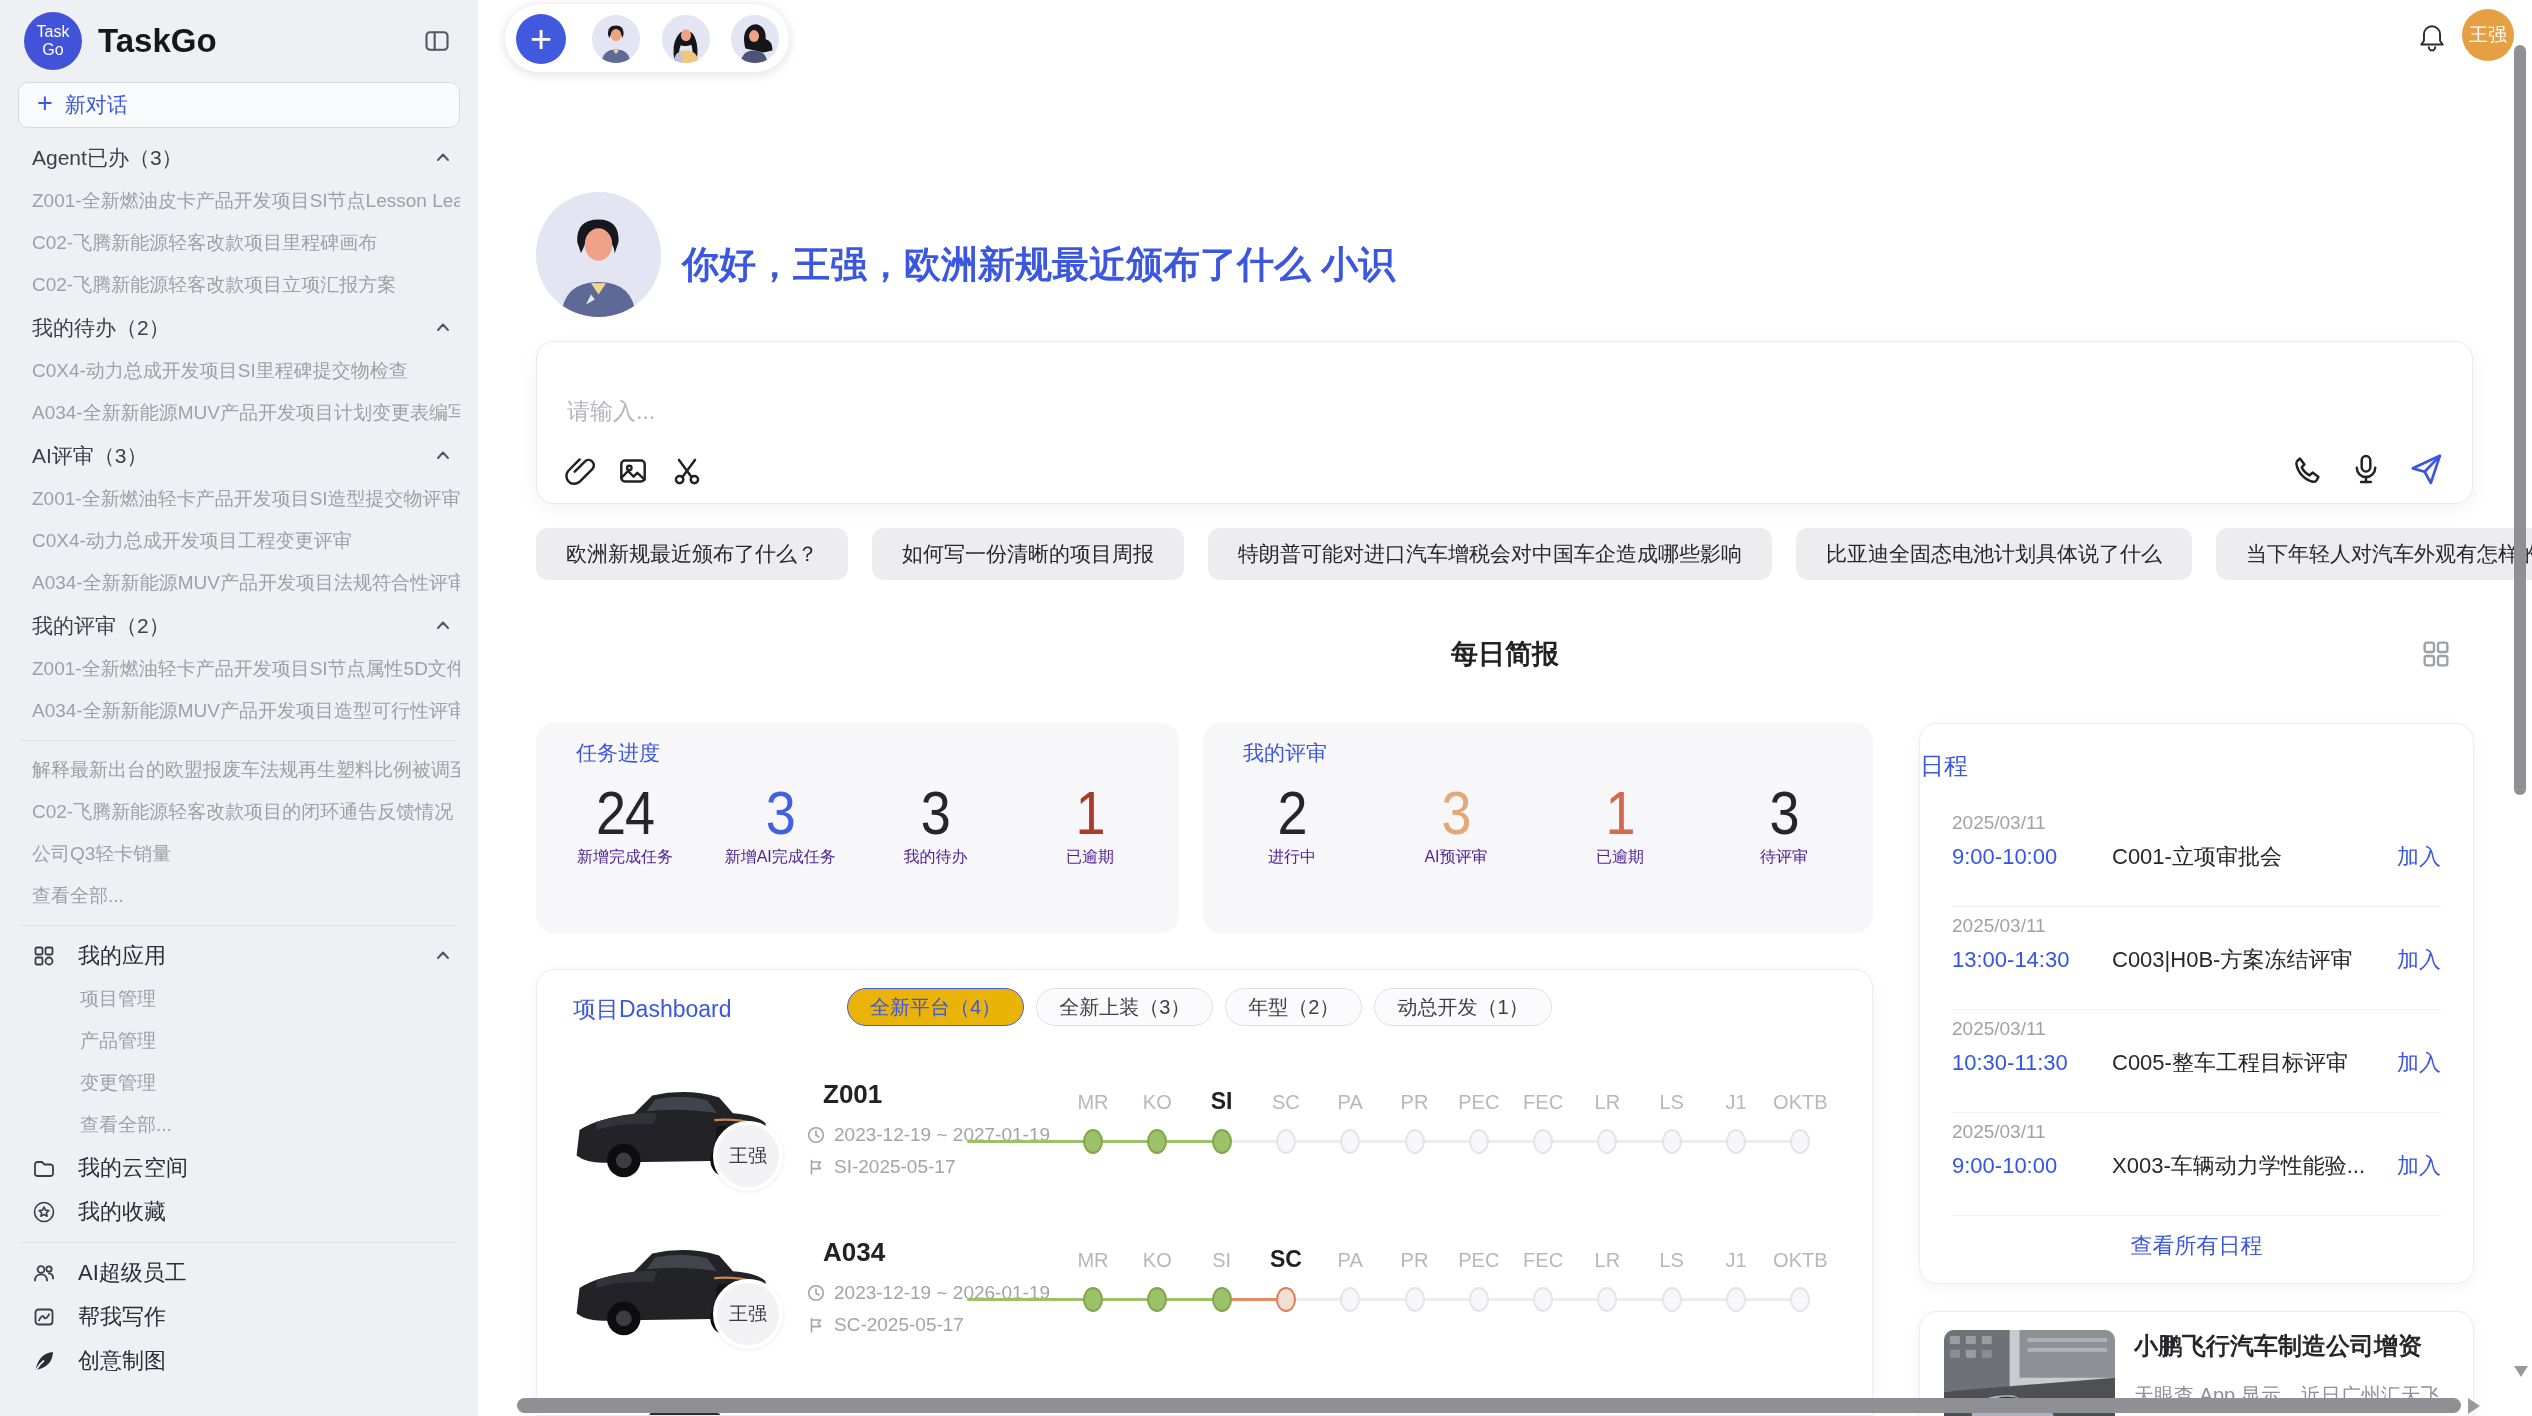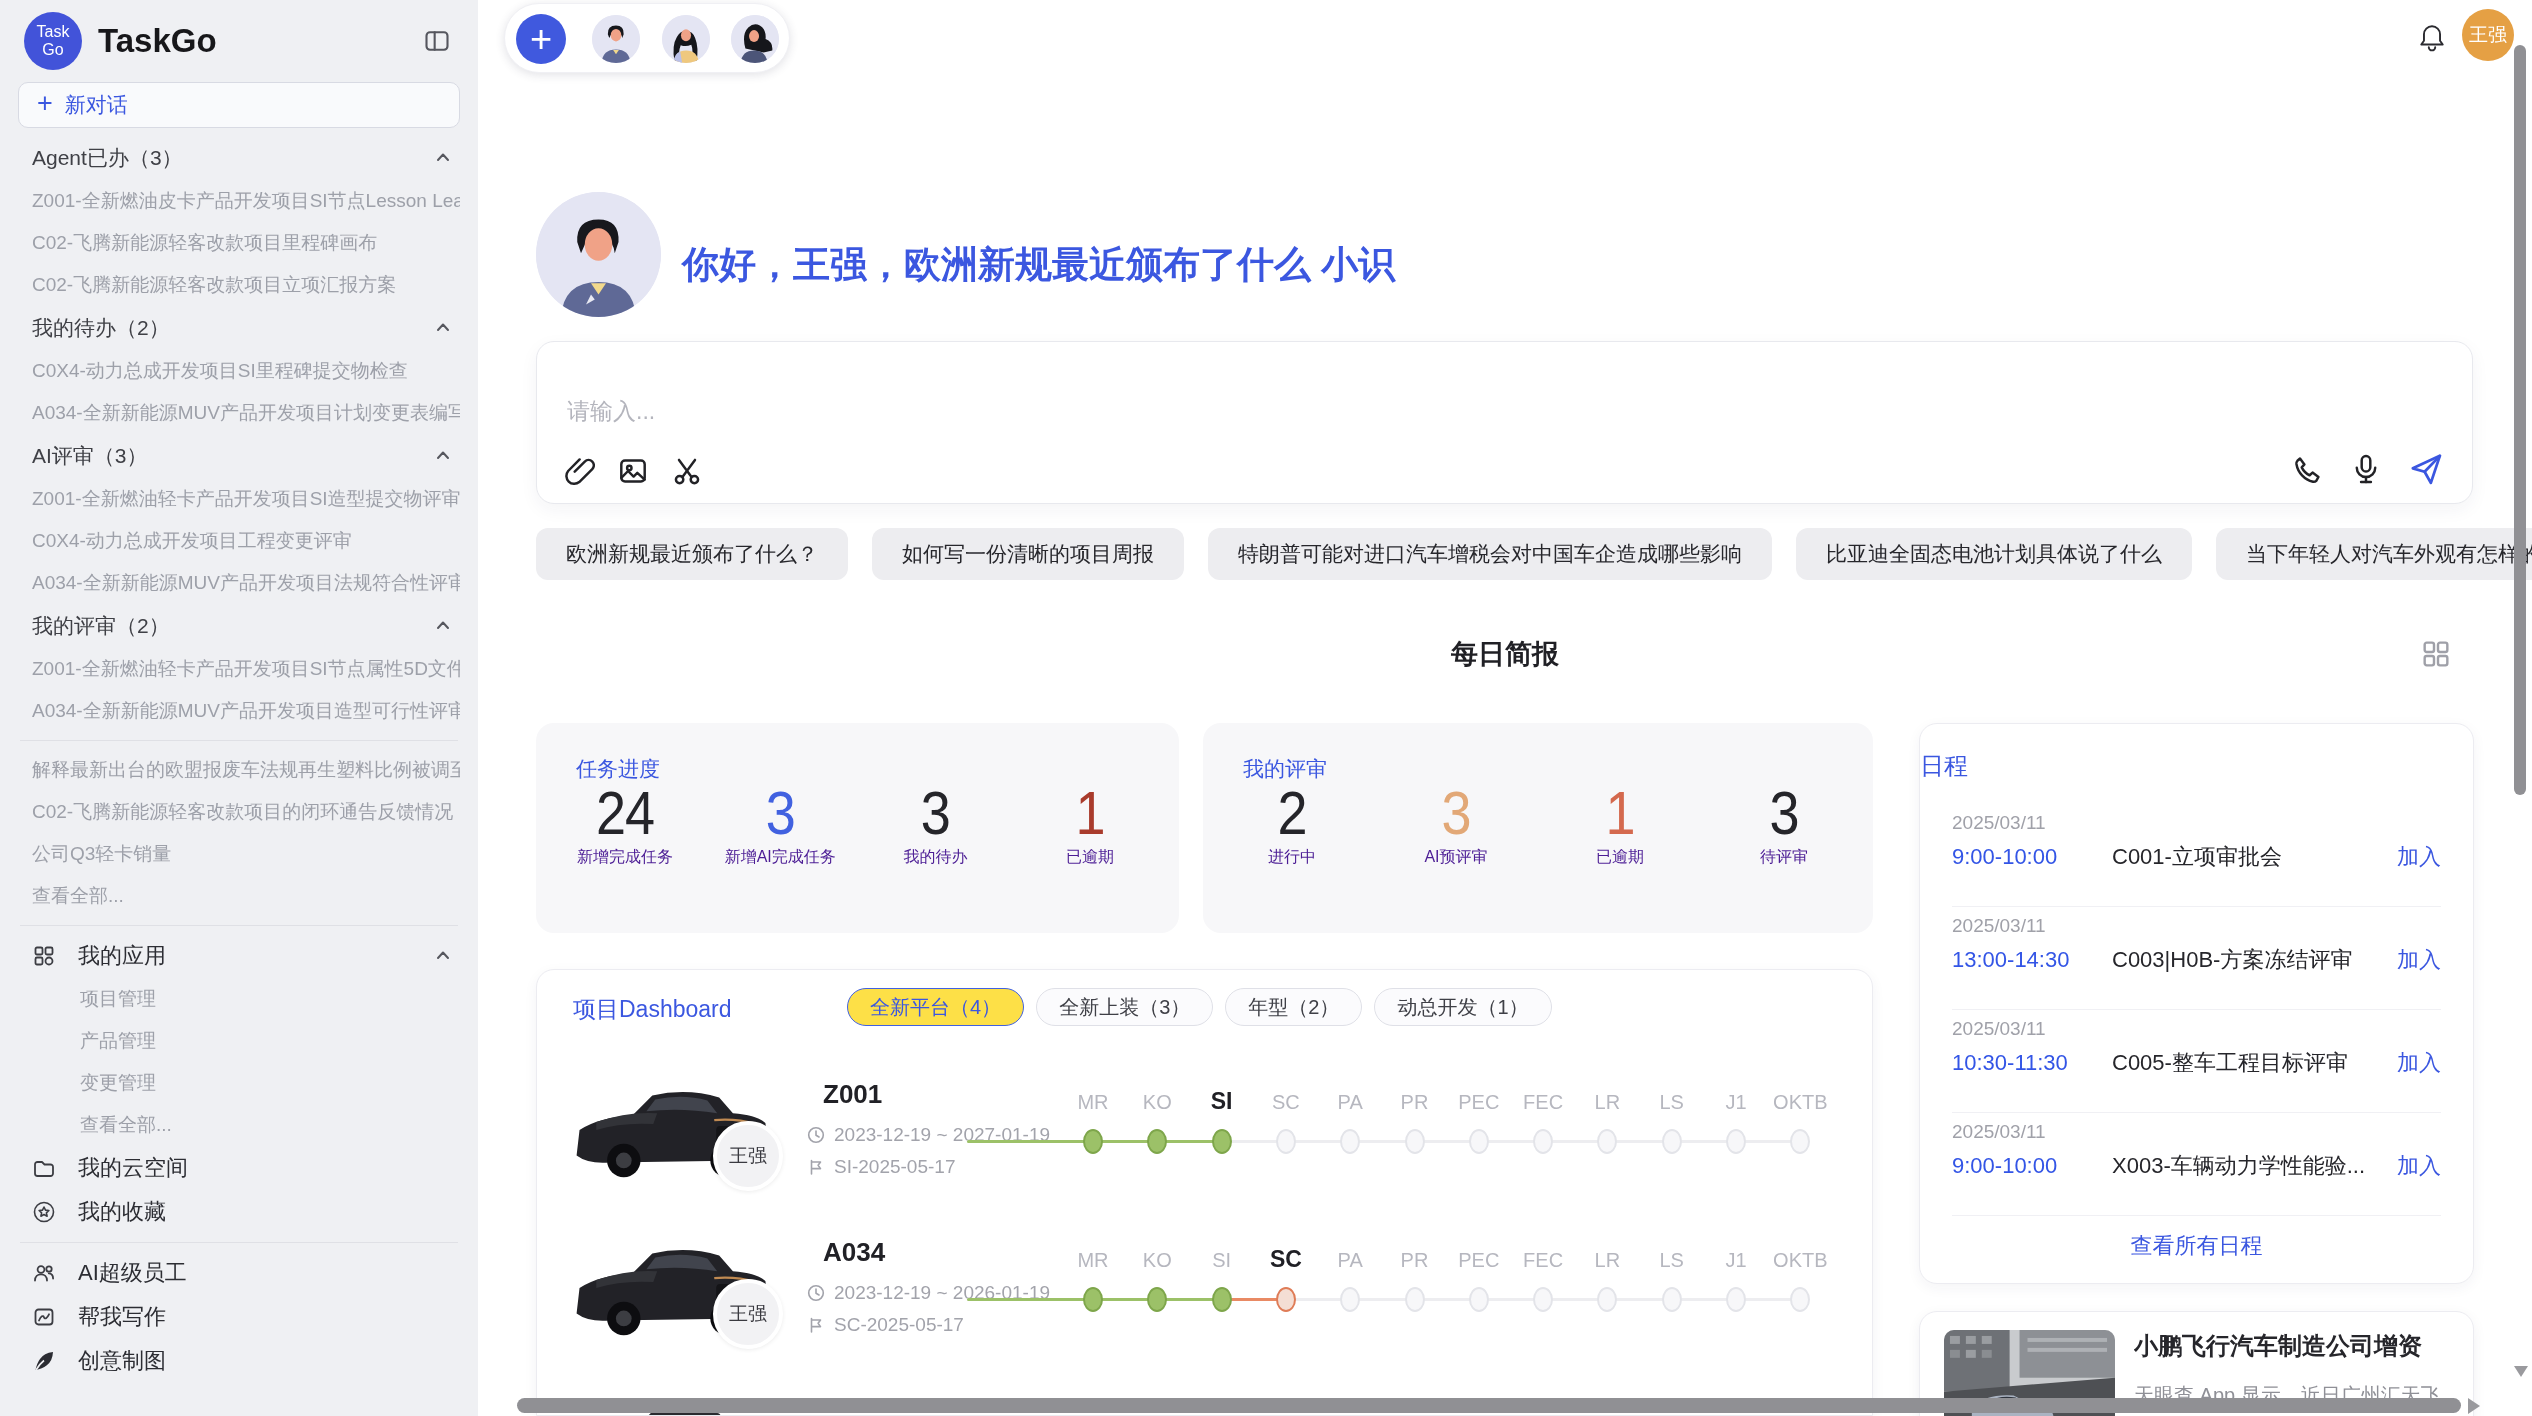--- a/index.html
+++ b/index.html
@@ -48,21 +48,21 @@
 
   
   .chips { position:absolute; left:536px; top:528px; width:1938px; display:flex; gap:24px; }
   .chip { height:52px; background:#ededf0; border-radius:12px; display:flex; align-items:center; padding:0 30px; font-size:21px; color:#27272c; white-space:nowrap; cursor:pointer; }
 
   
   .brief-title { position:absolute; left:536px; top:636px; width:1938px; text-align:center; font-size:27px; font-weight:bold; color:#202025; }
   .brief-grid-btn { position:absolute; left:2420px; top:638px; width:32px; height:32px; cursor:pointer; }
 
   .stat-card { position:absolute; top:723px; height:210px; background:#f7f7f9; border-radius:18px; }
-  .stat-card .card-title { position:absolute; left:40px; top:32px; font-size:21px; color:#3b57e0; }
+  .stat-card .card-title { position:absolute; left:40px; top:16px; font-size:21px; color:#3b57e0; }
   .stat-row { position:absolute; left:34px; right:34px; top:62px; display:flex; justify-content:space-between; }
   .stat-col { text-align:center; min-width:110px; }
   .stat-num { display:inline-block; font-size:54px; font-weight:500; letter-spacing:-1px; transform:scaleY(1.12); transform-origin:bottom; }
   .stat-label { font-size:16px; color:#4c1d95; }
 
   
   .schedule { position:absolute; left:1919px; top:723px; width:555px; height:561px; background:#fff; border:1px solid #ececf1; border-radius:18px; box-shadow:0 4px 14px rgba(40,40,70,.05); }
   .sched-title { position:absolute; top:26px; width:100%; font-size:24px; color:#3b57e0; }
   .sched-items { position:absolute; left:32px; right:32px; top:80px; }
   .sched-item { height:103px; border-bottom:1px solid #f0f0f4; position:relative; }
@@ -71,21 +71,21 @@
   .sched-time { width:160px; font-size:22px; color:#3355e6; }
   .sched-name { flex:1; font-size:22px; color:#26262b; white-space:nowrap; overflow:hidden; }
   .sched-join { font-size:22px; color:#3b57e0; cursor:pointer; }
   .sched-footer { position:absolute; bottom:22px; width:100%; text-align:center; font-size:22px; color:#3b57e0; cursor:pointer; }
 
   
   .dashboard { position:absolute; left:536px; top:969px; width:1337px; height:447px; background:#fff; border:1px solid #ececf1; border-radius:18px 18px 0 0; box-shadow:0 4px 14px rgba(40,40,70,.05); overflow:hidden; }
   .dash-title { position:absolute; left:36px; top:24px; font-size:23px; color:#3b57e0; }
   .dash-tabs { position:absolute; left:310px; top:18px; display:flex; gap:12px; }
   .tab { height:38px; border-radius:19px; display:flex; align-items:center; padding:0 22px; font-size:20px; cursor:pointer; background:#fbfbfd; border:1px solid #dfe0e7; color:#3f4047; white-space:nowrap; }
-  .tab.active { background:#fde047; border:1.5px solid #4161e0; color:#3b57e0; }
+  .tab.active { background:#eab308; border:1.5px solid #4161e0; color:#3b57e0; }
   .proj-row { position:absolute; left:0; right:0; height:158px; }
   .proj-truck { position:absolute; left:28px; top:0; width:210px; height:118px; }
   .proj-truck svg { width:100%; height:100%; }
   .proj-badge { position:absolute; left:176px; top:52px; width:70px; height:70px; border-radius:50%; background:#f2f2f4; border:4px solid #fff; display:flex; align-items:center; justify-content:center; font-size:19px; color:#3a3a40; box-shadow:0 1px 4px rgba(0,0,0,.08); }
   .proj-code { position:absolute; left:286px; top:10px; font-size:26px; font-weight:bold; color:#212126; }
   .proj-meta { position:absolute; left:270px; display:flex; align-items:center; gap:9px; font-size:19px; color:#a2a3ab; }
   .milestones { position:absolute; inset:0; }
   .ms-line { position:absolute; top:71px; height:3px; background:#ededf0; border-radius:2px; }
   .ms-line.green { background:#9cc168; }
   .ms-line.orange { background:#e98a64; }

